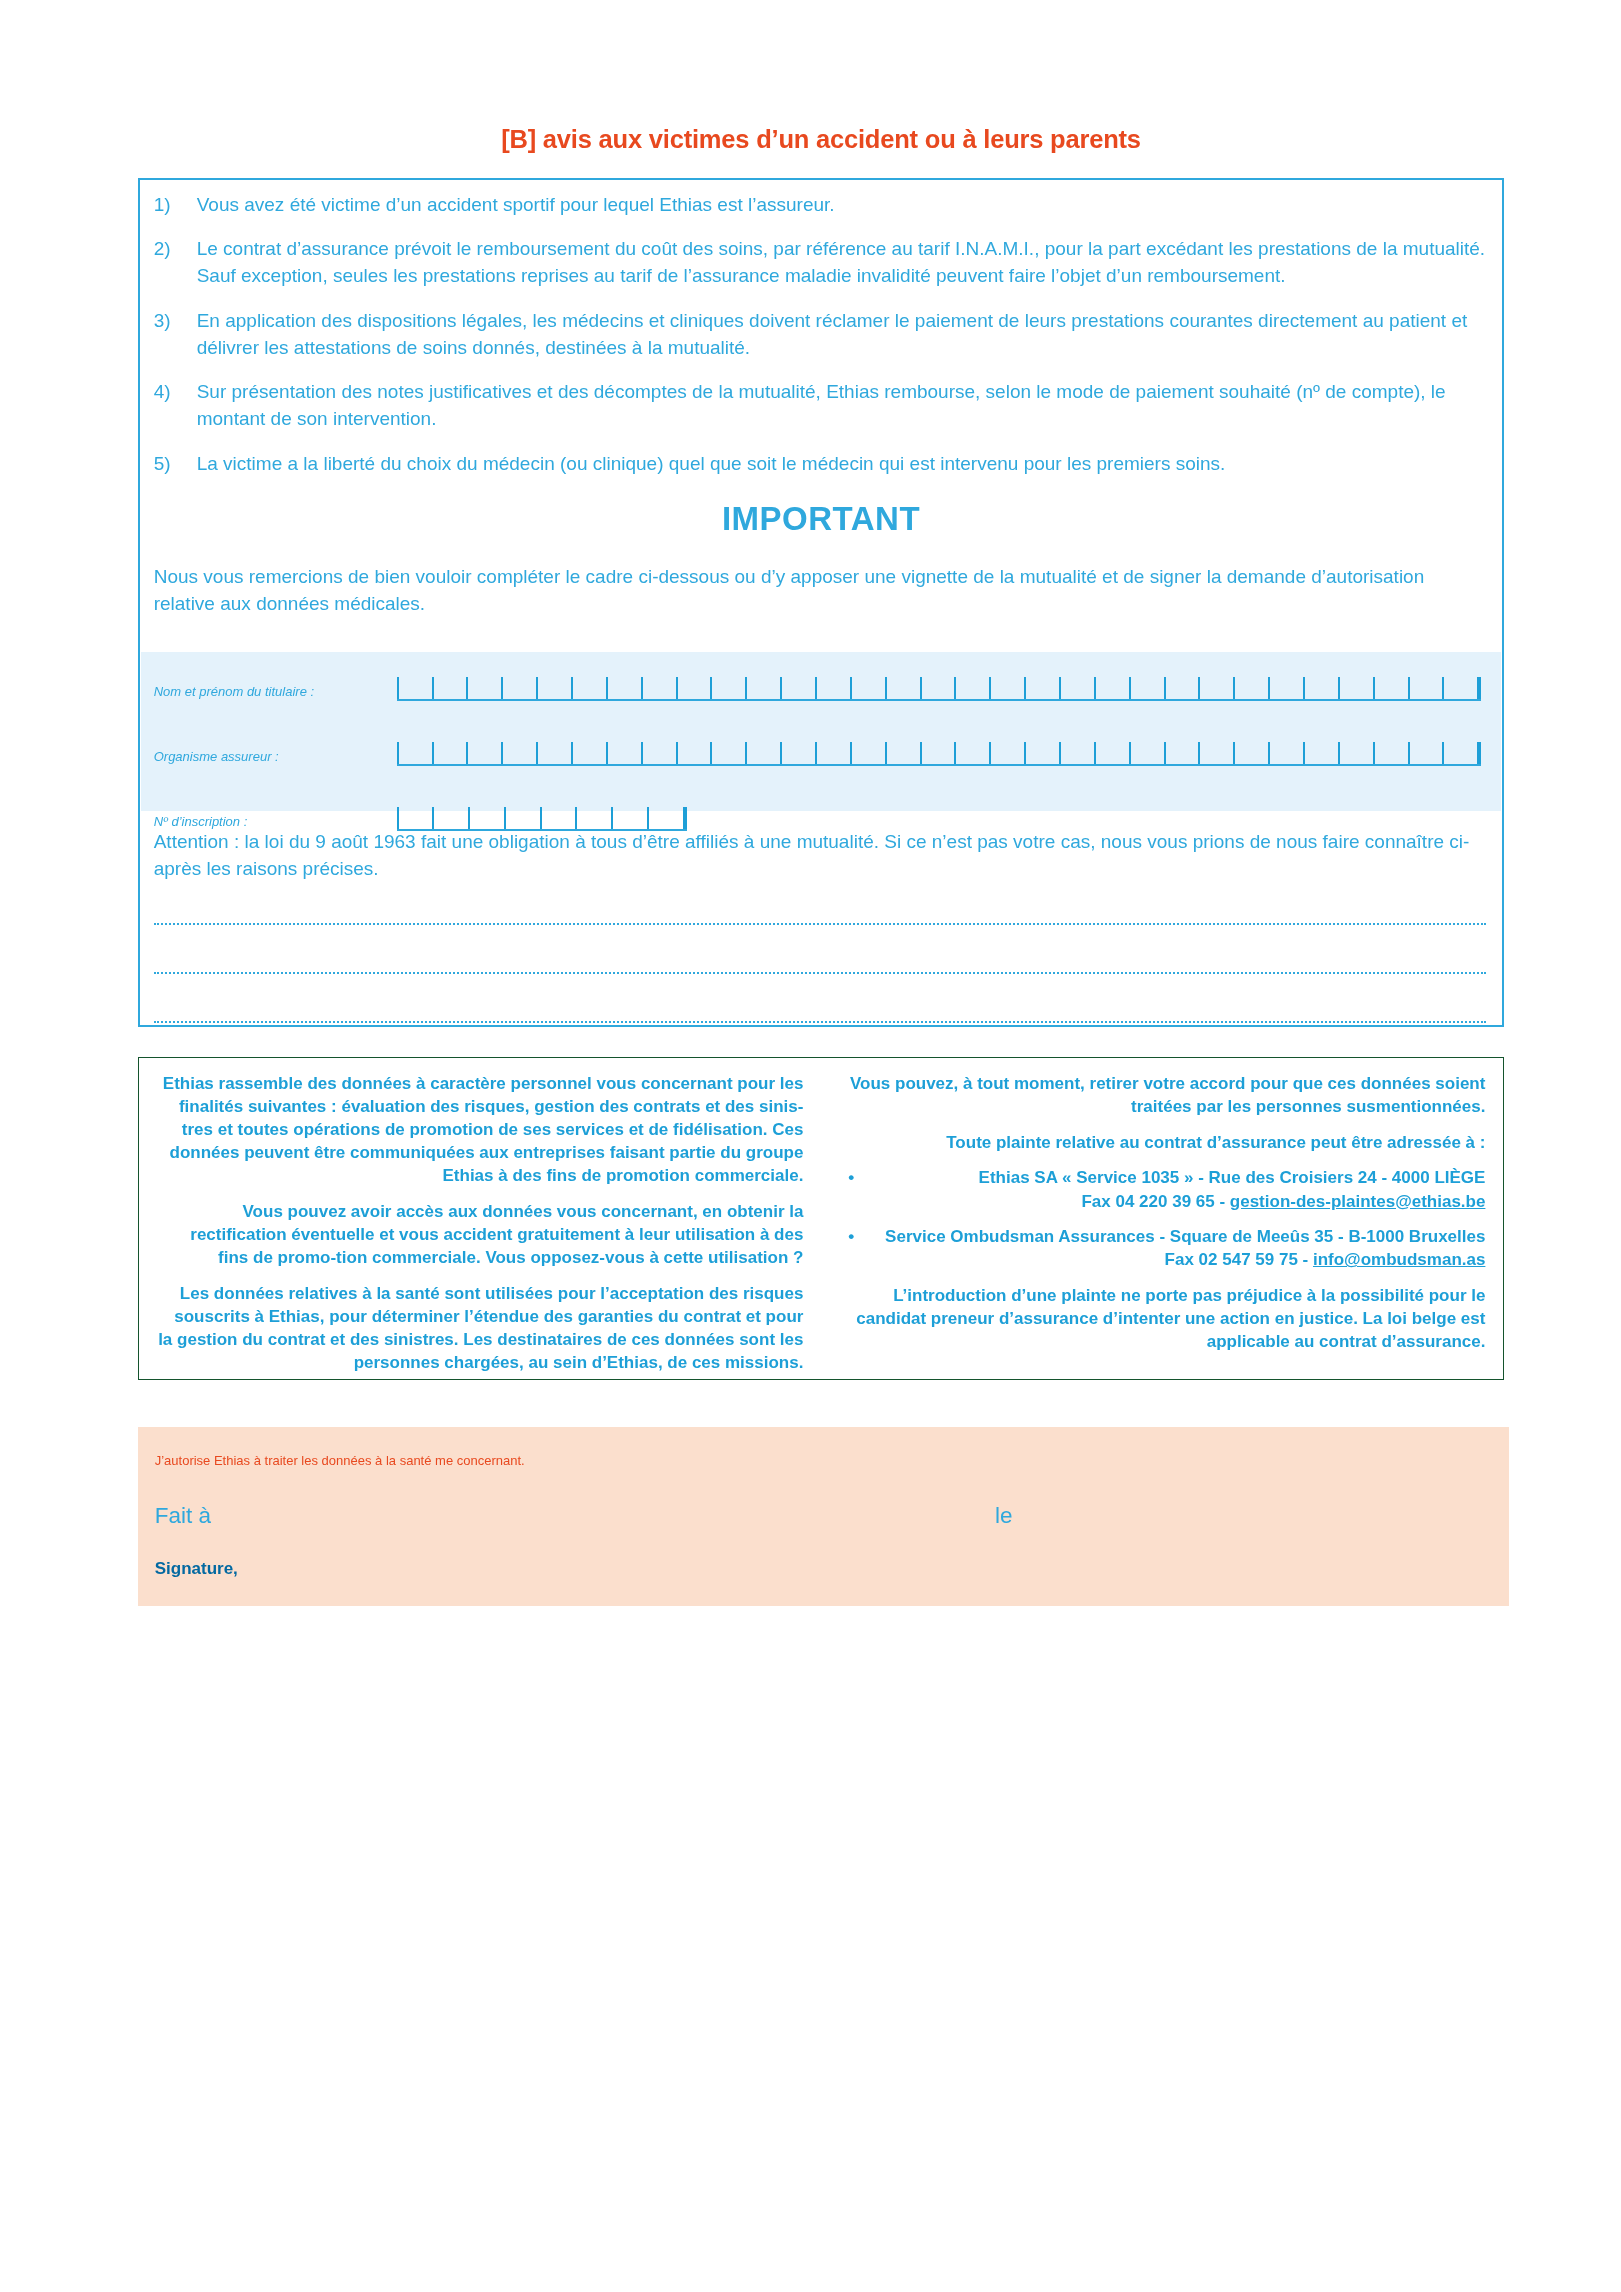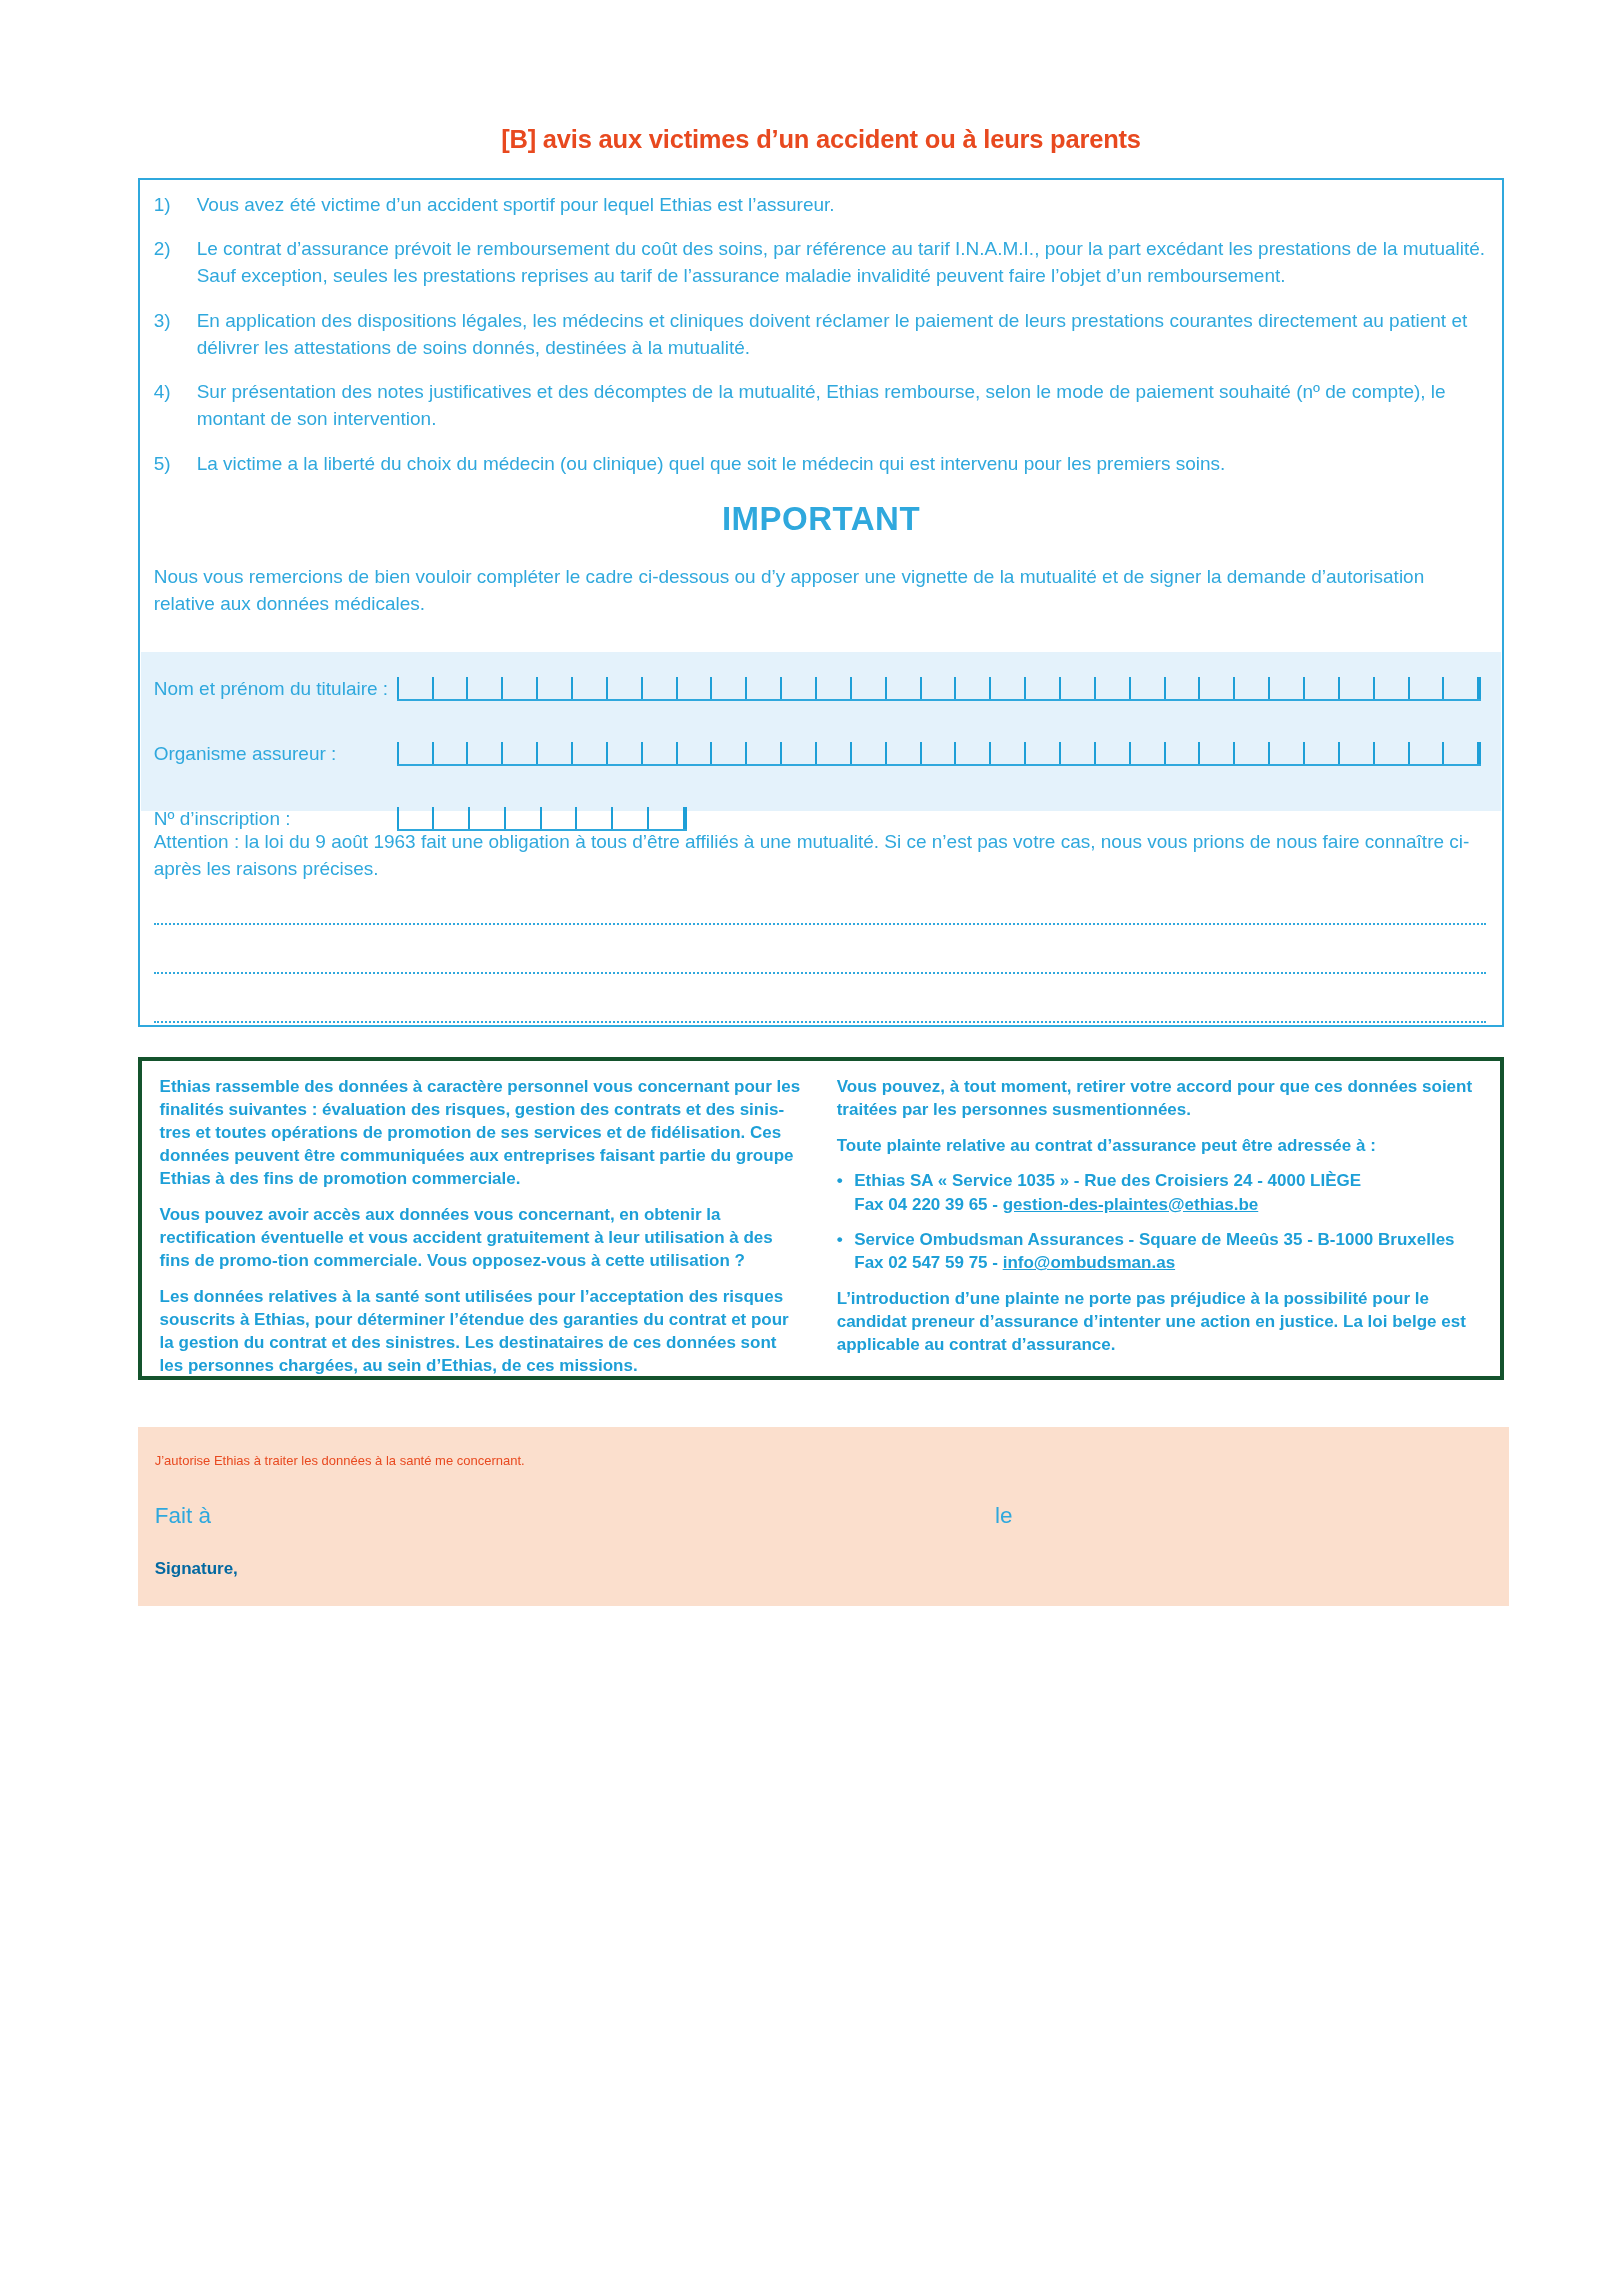--- a/index.html
+++ b/index.html
@@ -106,23 +106,24 @@
     display: flex;
     align-items: flex-end;
   }
   .form-row.r1 { top: 19.6px; }
   .form-row.r2 { top: 85px; }
   .form-row.r3 { top: 150px; }
   .form-label {
     width: 243px;
     flex: 0 0 243px;
     color: #2fa8dd;
-    font-size: 19px;
+    font-size: 13px;
     line-height: 1;
     padding-bottom: 2.9px;
+    font-style: italic;
   }
   .comb {
     position: relative;
     height: 21.6px;
     border-bottom: 2px solid #2fa8dd;
     display: flex;
   }
   .comb .cell {
     height: 21.6px;
     border-left: 2px solid #1d9fd7;
@@ -156,24 +157,25 @@
   .dotline.d2 { top: 792px; }
   .dotline.d3 { top: 841px; }
 
   
   .privacy-box {
     position: absolute;
     left: 138px;
     top: 1057px;
     width: 1366px;
     height: 323px;
-    border: 4px solid #14532d;
+    border: 1px solid #14532d;
     box-sizing: border-box;
     background: #ffffff;
     display: flex;
+    text-align: right;
   }
   .privacy-col {
     box-sizing: border-box;
     padding: 13.7px 17.6px 9.8px 17.6px;
   }
   .privacy-col.left { width: 50%; }
   .privacy-col.right { width: 50%; padding-left: 15.7px; }
   .privacy-p {
     color: #1d9fd7;
     font-size: 17px;

